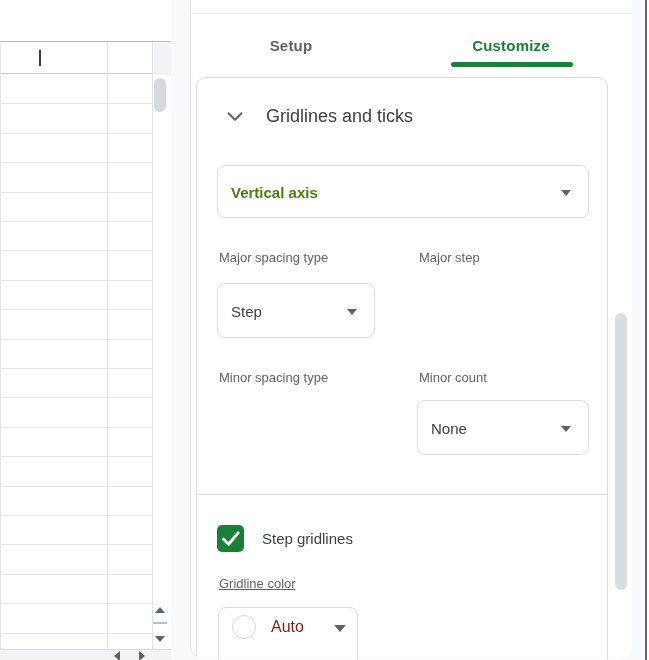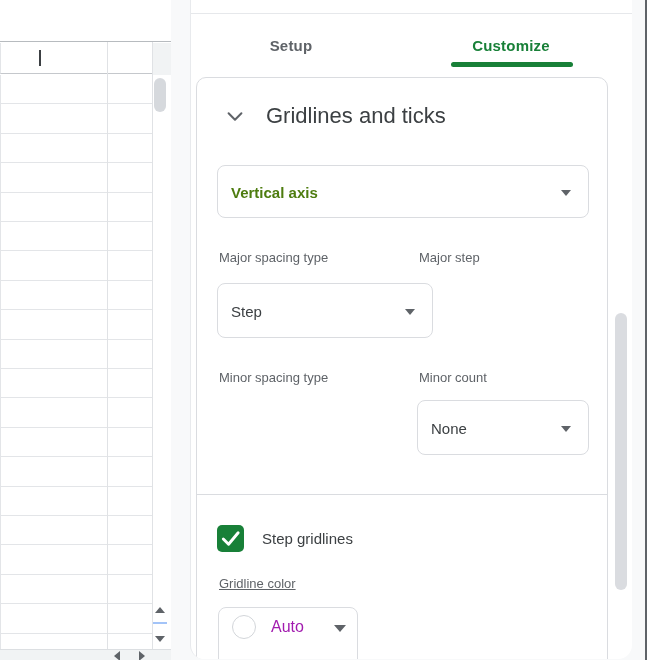--- a/index.html
+++ b/index.html
@@ -40,47 +40,47 @@
   .topline { position:absolute; left:0; top:13px; width:442px; height:1px; background:#e6e8eb; }
   .tab { position:absolute; top:35px; height:22px; font-size:15px; font-weight:bold; letter-spacing:.2px; text-align:center; line-height:22px; cursor:pointer; }
   .tab-setup { left:50px; width:100px; color:#5f6368; }
   .tab-customize { left:250px; width:140px; color:#188038; }
   .tab-underline { position:absolute; left:260px; top:62px; width:122px; height:5px; border-radius:3px; background:#188038; }
 
   .card { position:absolute; left:5px; top:77px; width:412px; height:600px; background:#fff;
     border:1px solid #dadce0; border-radius:10px; }
   .card-head { position:absolute; left:0; top:24px; width:100%; height:28px; }
   .chev { position:absolute; left:27px; top:3px; width:22px; height:22px; cursor:pointer; }
-  .card-title { position:absolute; left:69px; top:3px; font-size:22px; color:#3c4043; line-height:22px; }
+  .card-title { position:absolute; left:69px; top:3px; font-size:18px; color:#3c4043; line-height:22px; }
 
   .select, .tfield { position:absolute; background:#fff; border:1px solid #dadce0; border-radius:8px; }
   .sel-text { position:absolute; left:13px; top:50%; transform:translateY(-50%); font-size:15px; color:#3c4043; white-space:nowrap; }
   .sel-arrow { position:absolute; right:17px; top:50%; margin-top:-2px; }
   .axis-select { left:20px; top:87px; width:372px; height:53px; cursor:pointer; }
   .axis-select .sel-text { color:#4d7c0f; font-weight:bold; }
   .flabel { position:absolute; font-size:13px; color:#5f6368; white-space:nowrap; }
   .l-ms    { left:22px;  top:172px; }
   .l-mstep { left:222px; top:172px; }
-  .s-step  { left:20px;  top:205px; width:216px; height:55px; cursor:pointer; }
+  .s-step  { left:20px;  top:205px; width:158px; height:55px; cursor:pointer; }
   .in-stepval { position:absolute; left:220px; top:205px; width:172px; height:55px; border:1px solid #dadce0; border-radius:8px;
     padding:0 13px; font-size:15px; color:#3c4043; outline:none; font-family:inherit; background:#fff; }
   .in-stepval::placeholder { color:#9aa0a6; opacity:1; }
   .l-mns { left:22px;  top:292px; }
   .l-mnc { left:222px; top:292px; }
   .s-count { left:20px;  top:322px; width:186px; height:55px; cursor:pointer; }
   .s-none  { left:220px; top:322px; width:172px; height:55px; cursor:pointer; }
   .divider { position:absolute; left:0; top:416px; width:100%; height:1px; background:#dadce0; }
 
   .checkbox { position:absolute; left:20px; top:447px; width:27px; height:27px; background:#188038; border-radius:5px; cursor:pointer; }
   .checkbox svg { position:absolute; left:2px; top:2px; }
   .check-label { position:absolute; left:65px; top:452px; font-size:15px; color:#3c4043; }
   .l-gc { left:22px; top:498px;text-decoration:underline; }
   .s-auto { left:21px; top:529px; width:140px; height:70px; cursor:pointer; }
   .swatch { position:absolute; left:13px; top:7px; width:24px; height:24px; border-radius:50%; background:#fff; border:1.5px solid #d2d5d9; }
-  .auto-text { position:absolute; left:52px; top:10px; font-size:16px; color:#a21caf; }
+  .auto-text { position:absolute; left:52px; top:10px; font-size:16px; color:#7f1d1d; }
   .auto-arrow { position:absolute; left:115px; top:17px; border-left:6px solid transparent; border-right:6px solid transparent; border-top:7px solid #5f6368; }
 
   .panel-pill { position:absolute; left:424px; top:313px; width:12px; height:277px; border-radius:6px; background:#dadce0; }
 </style>
 </head>
 <body>
 
 <div class="screen">
 
   <div class="sheet">

